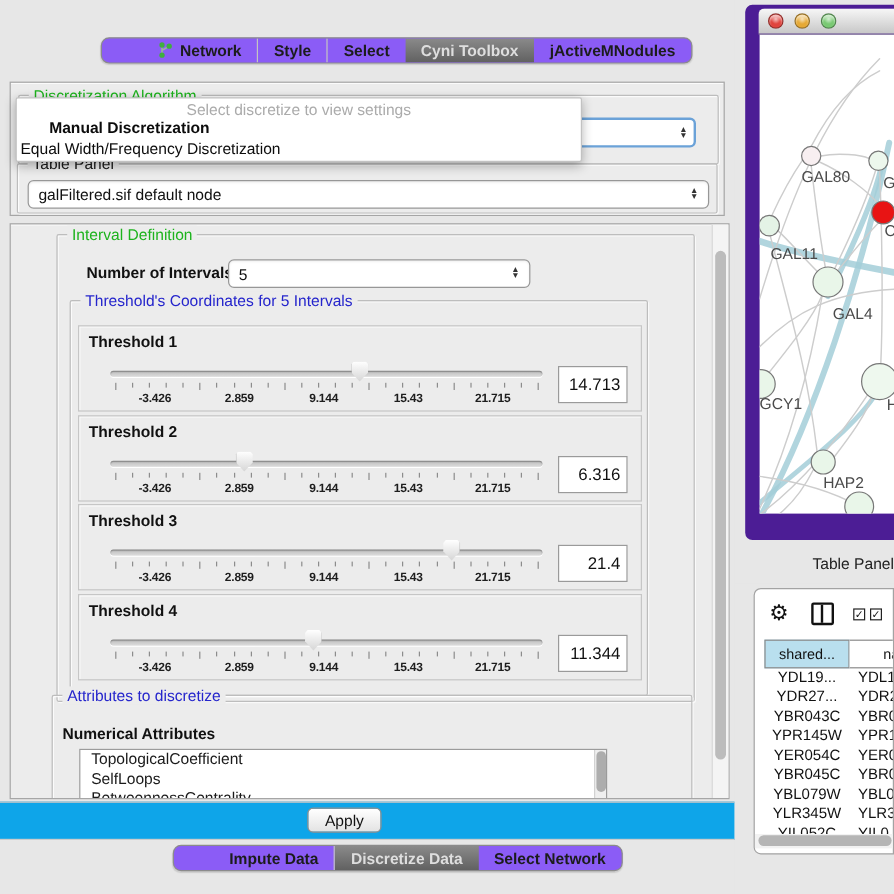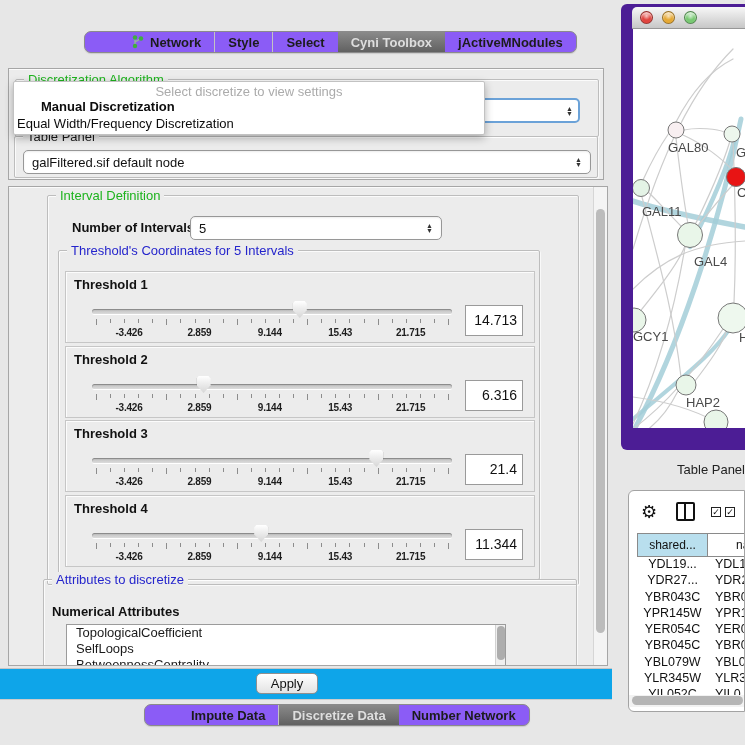--- a/index.html
+++ b/index.html
@@ -418,21 +418,21 @@
   </div>
 
   <div class="abs tabbar" id="bottom-tabs" style="left:144px; top:704px;">
       <div class="tab">
         <span>Impute Data</span>
       </div>
       <div class="tab selected sep">
         <span>Discretize Data</span>
       </div>
       <div class="tab">
-        <span>Number Network</span>
+        <span>Select Network</span>
       </div>
     </div>
 </div>
 
 <div class="abs" id="net-window">
   <div id="net-titlebar">
     <span class="light" id="light-close" style="background: radial-gradient(circle at 50% 35%, rgba(255, 255, 255, 0.69), transparent 45%), rgb(224, 68, 62);"></span>
     <span class="light" id="light-min" style="background: radial-gradient(circle at 50% 35%, rgba(255, 255, 255, 0.69), transparent 45%), rgb(230, 169, 53);"></span>
     <span class="light" id="light-zoom" style="background: radial-gradient(circle at 50% 35%, rgba(255, 255, 255, 0.69), transparent 45%), rgb(121, 201, 115);"></span>
   </div>

